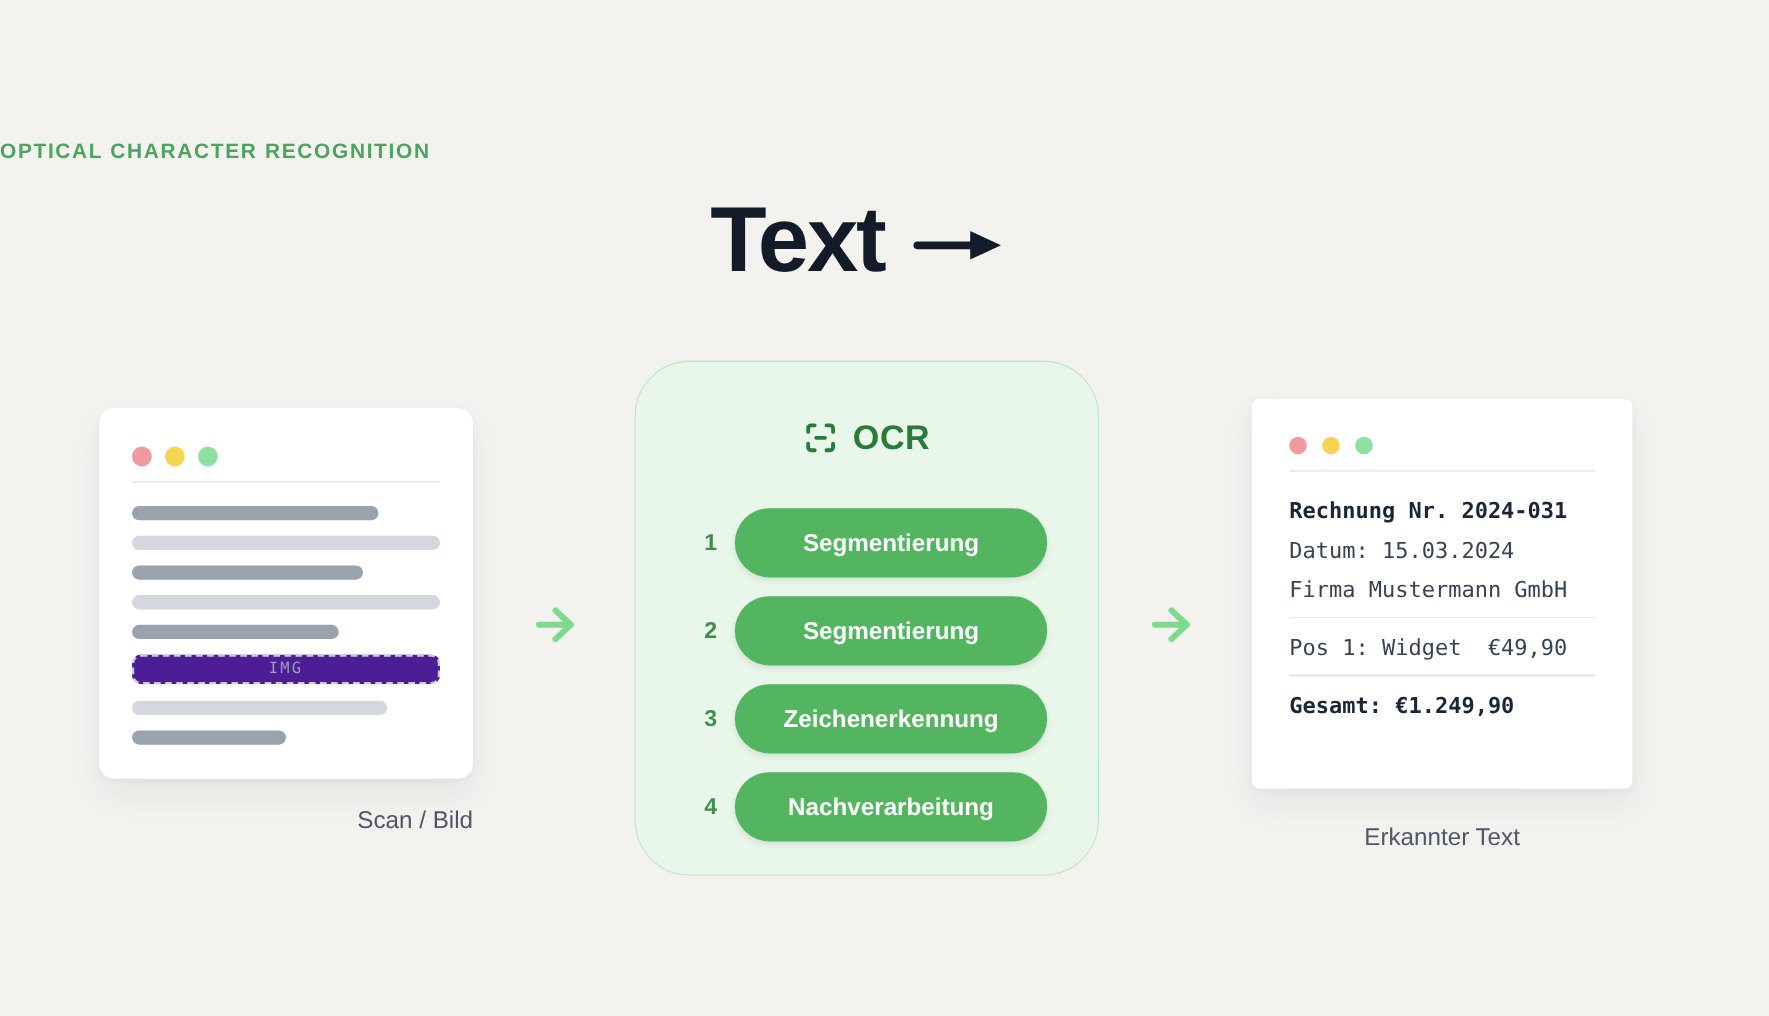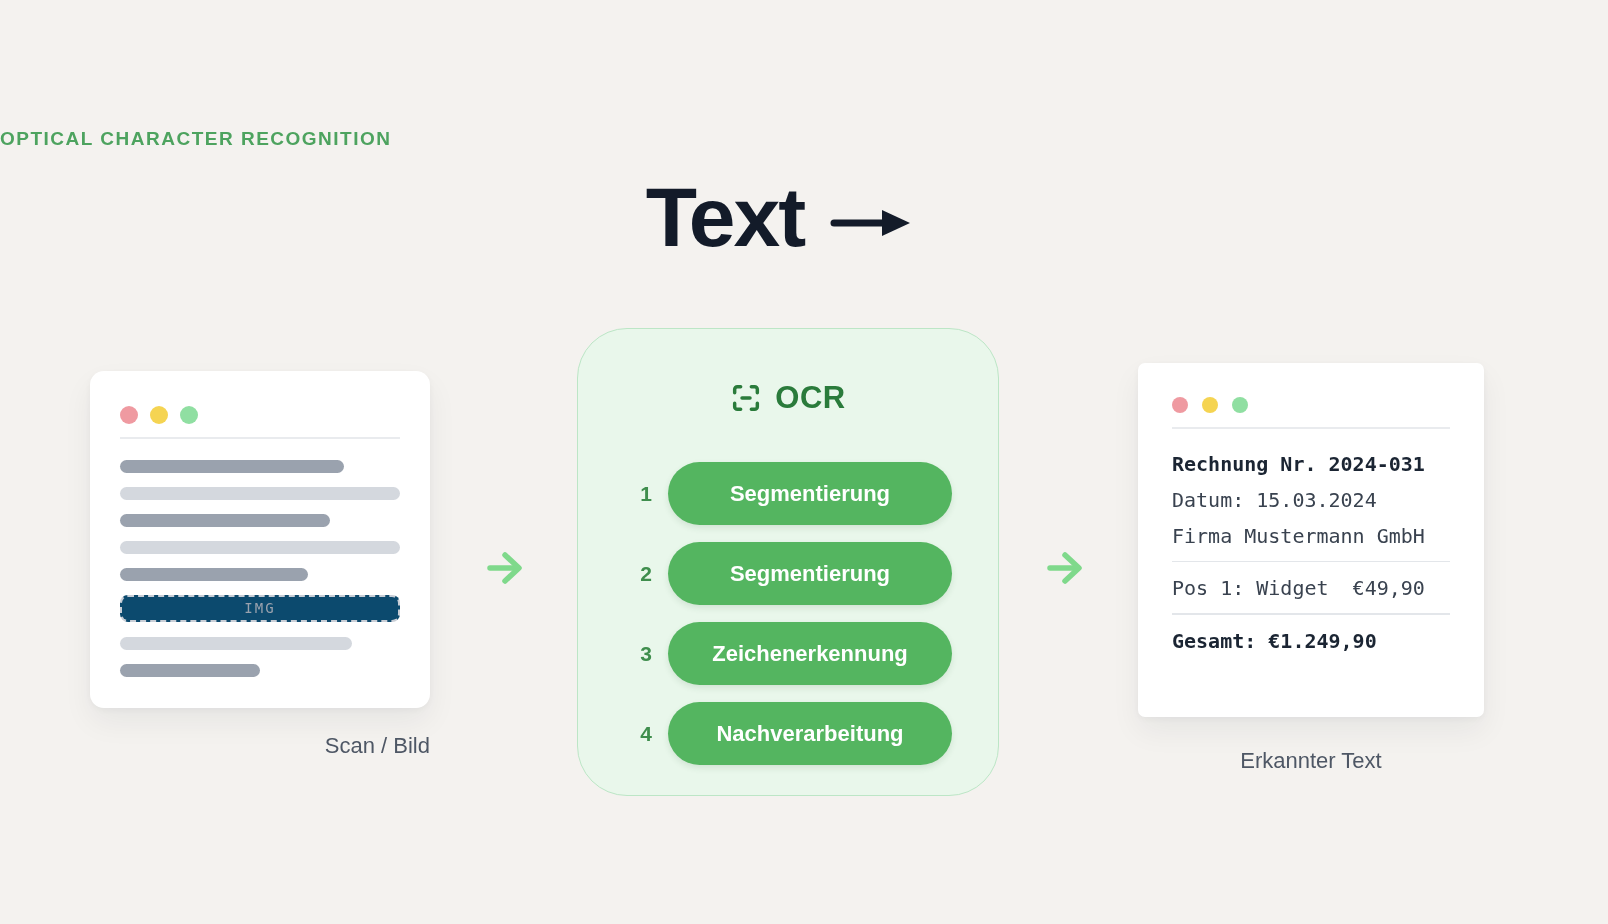--- a/index.html
+++ b/index.html
@@ -63,21 +63,21 @@
   .input-card .dot { width: 18px; height: 18px; margin-right: 12px; }
   .input-card .card-divider { margin-top: 13px; }
   .bars { margin-top: 21px; }
   .bar { height: 13px; border-radius: 7px; margin-bottom: 14px; }
   .bar.dark  { background: #9AA2AE; }
   .bar.light { background: #D4D8DE; }
   .img-box {
     height: 27px;
     border: 2px dashed #C9CED6;
     border-radius: 8px;
-    background: #0c4a6e;
+    background: #4c1d95;
     margin-bottom: 15px;
     display: flex; align-items: center; justify-content: center;
     font-family: "DejaVu Sans Mono", monospace;
     font-size: 14px;
     letter-spacing: 2px;
     color: #9AA2AE;
   }
 
   .flow-label {
     position: absolute;

